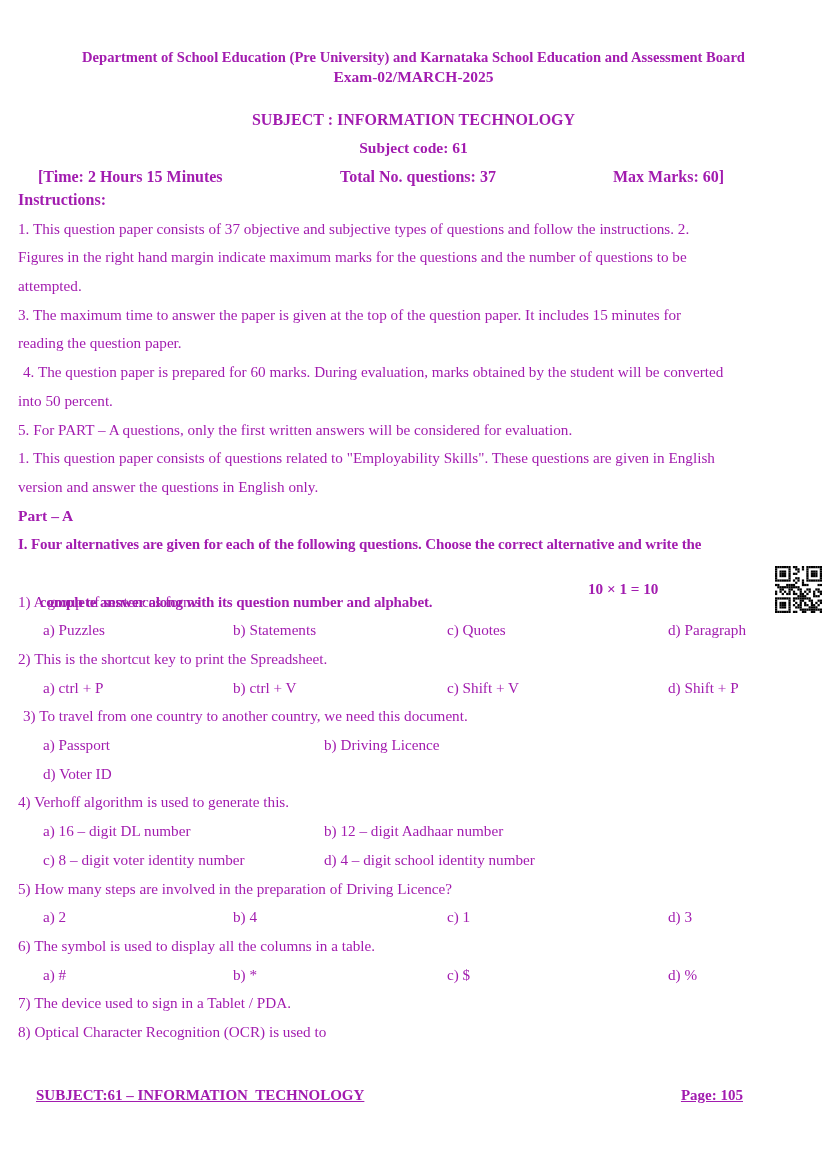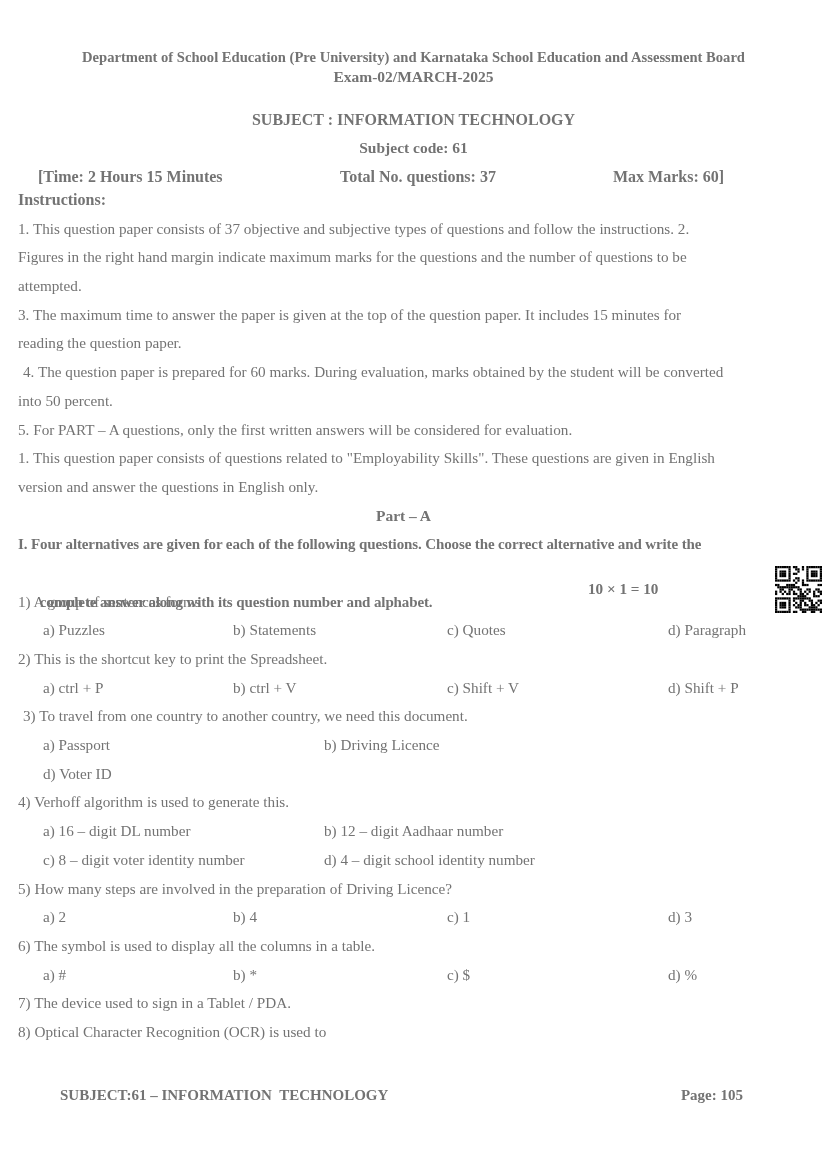--- a/index.html
+++ b/index.html
@@ -2,21 +2,21 @@
 <html><head>
 <meta charset="utf-8">
 <style>
   * { margin: 0; padding: 0; box-sizing: border-box; }
   html, body { background: #e8e8e8; }
   .page {
     position: relative;
     width: 827px;
     height: 1169px;
     background: #ffffff;
-    color: #737373;
+    color: #a21caf;
     font-family: "Liberation Serif", "DejaVu Serif", serif;
     overflow: hidden;
     margin: 0 auto;
   }
   .bold { font-weight: bold; }
   .center { text-align: center; }
   
   .hline { white-space: pre; line-height: 19px; }
   .board-line   { margin-top: 48px; font-size: 14.6px; }
   .exam-line    { font-size: 15.5px; }
@@ -39,21 +39,21 @@
     padding-right: 0;
   }
   .line {
     line-height: 28.7px;
     height: 28.7px;
     font-size: 15.2px;
     white-space: pre;
   }
   .line.instr-title { font-size: 16px; }
   .line.indent-sm { padding-left: 5px; }
-  .line.part-title { text-align: center; font-size: 15.5px; padding-right: 38px; }
+  .line.part-title { text-align: left; font-size: 15.5px; padding-right: 38px; }
   .line.heading { font-size: 15px; letter-spacing: -0.12px; }
   .marks-line { position: relative; }
   .marks-line .marks {
     position: absolute;
     left: 570px;
     top: 16px;
     font-weight: bold;
     font-size: 15.2px;
     letter-spacing: 0;
   }
@@ -70,26 +70,27 @@
   }
   .opt { white-space: pre; }
   
   .footer {
     position: absolute;
     left: 0;
     top: 1086px;
     width: 100%;
     display: flex;
     justify-content: space-between;
-    padding-left: 60px;
+    padding-left: 36px;
     padding-right: 84px;
     font-weight: bold;
     font-size: 15px;
     line-height: 18px;
     white-space: pre;
+    text-decoration: underline;
   }
   
   .qr {
     position: absolute;
     left: 775px;
     top: 566px;
     width: 47px;
     height: 47px;
   }
   .qr svg { display: block; width: 47px; height: 47px; }

